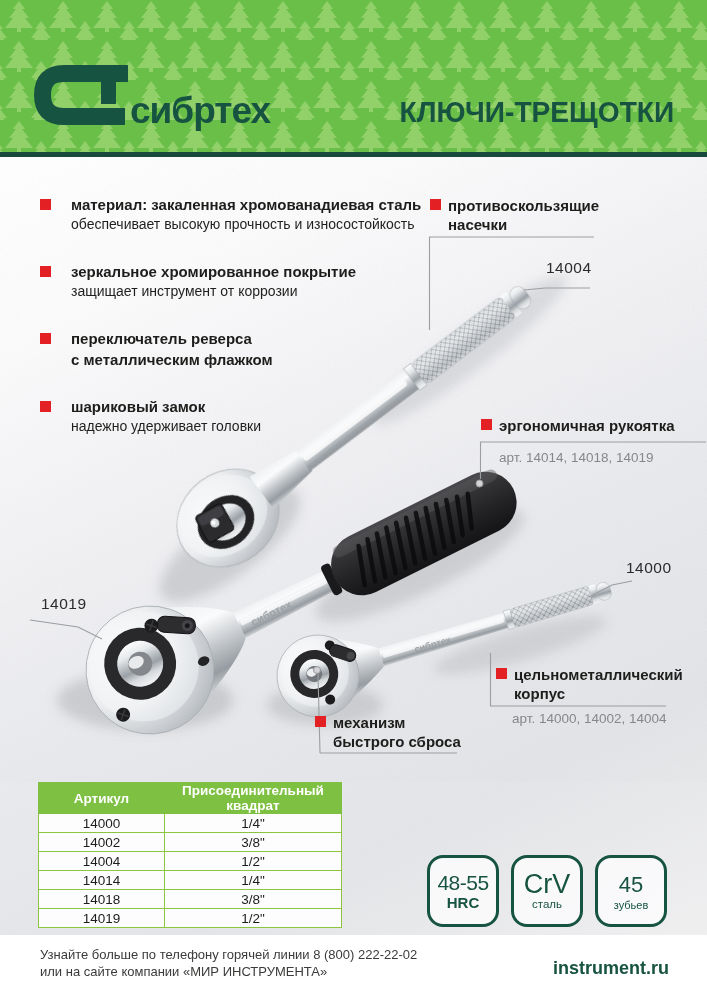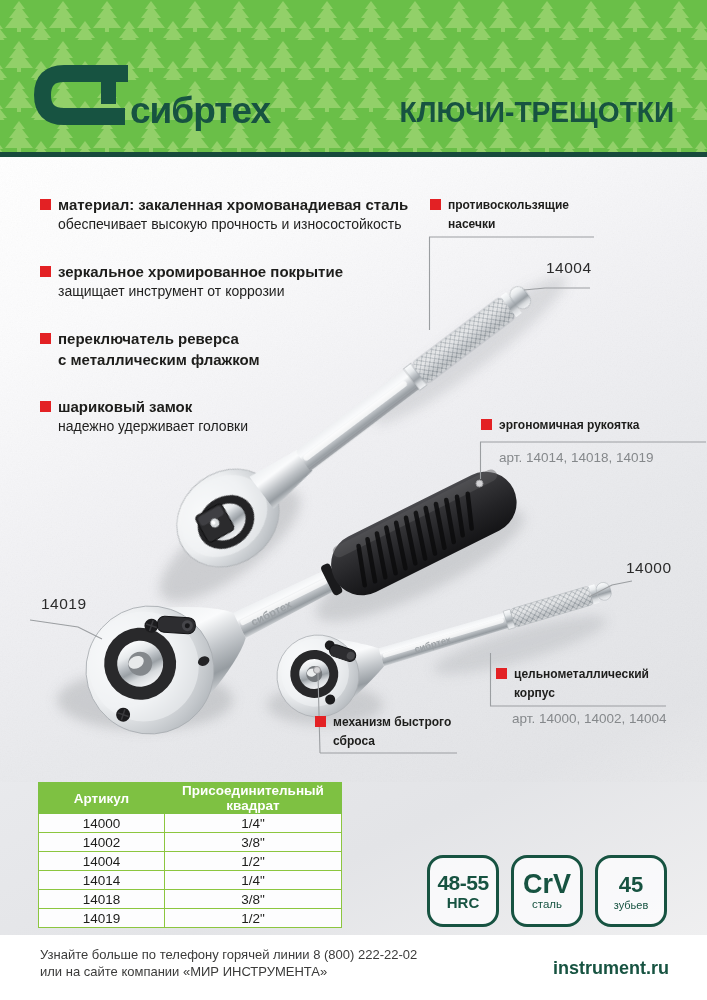--- a/index.html
+++ b/index.html
@@ -15,47 +15,47 @@
   .hdr-title{position:absolute;right:33px;top:96px;font-size:29px;font-weight:bold;
              color:#175341;letter-spacing:0;transform:scaleX(.97);transform-origin:right;}
 
   
   .stage{position:absolute;left:0;top:157px;width:707px;height:778px;
          background:linear-gradient(155deg,#ffffff 0%,#fbfbfc 18%,#f1f1f4 38%,
                     #e8e9ec 58%,#e3e4e7 78%,#efeff0 100%);}
   svg.art{position:absolute;left:0;top:0;width:707px;height:1000px;}
 
   
-  .feat{position:absolute;left:40px;display:flex;gap:7px;align-items:flex-start;}
+  .feat{position:absolute;left:40px;display:flex;gap:20px;align-items:flex-start;}
   .sq{width:11px;height:11px;background:#e32124;flex:none;margin-top:3px;}
   .ft{font-size:15px;line-height:17px;font-weight:bold;color:#1d1d1b;white-space:nowrap;}
   .fs{font-size:14px;line-height:15px;color:#1f1f1e;margin-top:4px;white-space:nowrap;}
   .fs.b{font-size:15px;font-weight:bold;color:#1d1d1b;margin-top:5px;}
 
   
   .co{position:absolute;display:flex;gap:7px;align-items:flex-start;}
-  .ct{font-size:12px;line-height:19px;font-weight:bold;color:#1d1d1b;}
+  .ct{font-size:15px;line-height:19px;font-weight:bold;color:#1d1d1b;}
   .art-note{position:absolute;font-size:13.5px;color:#85888b;white-space:nowrap;}
   .num-label{position:absolute;font-size:15.5px;color:#2b2b2b;letter-spacing:.5px;}
 
   
   table.spec{position:absolute;left:38px;top:782px;width:304px;border-collapse:collapse;
              font-size:13.5px;color:#1d1d1b;background:#fdfdfd;}
   table.spec th{background:#7ec142;color:#fff;font-weight:bold;height:21px;
                 border:1px solid #7ec142;padding:0;}
   table.spec td{text-align:center;height:18px;border:1px solid #8cc63f;padding:0;
                 background:#fdfdfe;}
   table.spec th:first-child,table.spec td:first-child{width:125px;}
 
   
   .badges{position:absolute;left:427px;top:855px;display:flex;gap:12px;}
   .badge{width:66px;height:66px;border:3px solid #175341;border-radius:16px;
          background:rgba(252,252,253,.85);color:#175341;display:flex;
          flex-direction:column;align-items:center;justify-content:center;}
-  .bv{font-weight:bold;}
+  .bv{font-weight:normal;}
   .badge-0 .bv{font-size:21px;letter-spacing:-.5px;line-height:22px;}
   .badge-0 .bu{font-size:15px;font-weight:bold;line-height:17px;}
   .badge-1 .bv{font-size:27px;line-height:27px;}
   .badge-1 .bu{font-size:11.5px;line-height:13px;}
   .badge-2 .bv{font-size:22px;line-height:28px;}
   .badge-2 .bu{font-size:11px;line-height:13px;}
 
   
   .f1{position:absolute;left:40px;top:946px;font-size:13px;color:#3b3b3a;line-height:17px;}
   .f2{position:absolute;left:40px;top:963px;font-size:13px;color:#3b3b3a;line-height:17px;}

